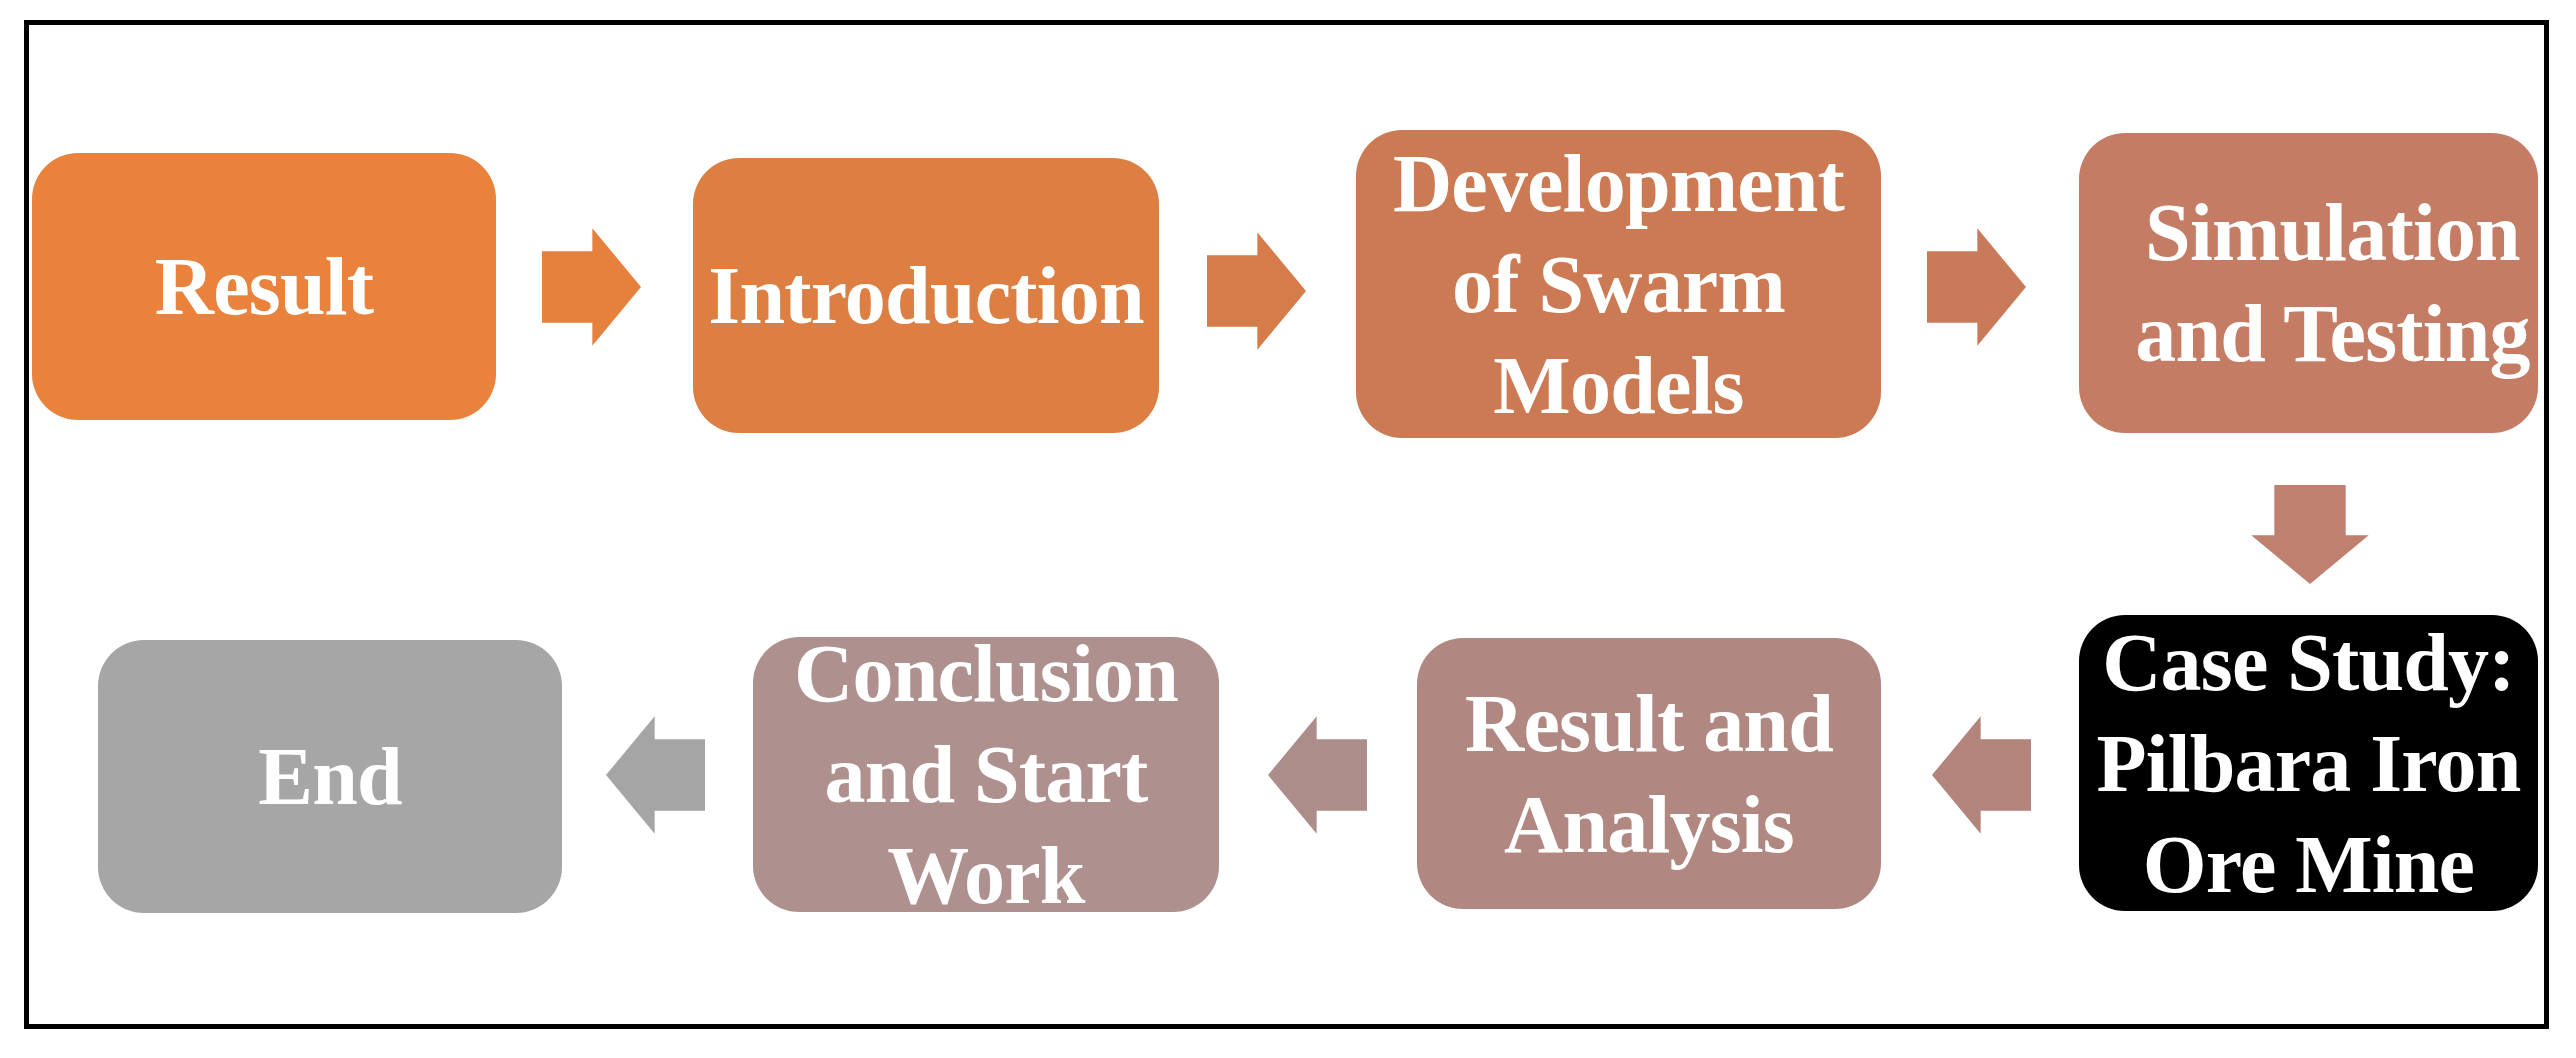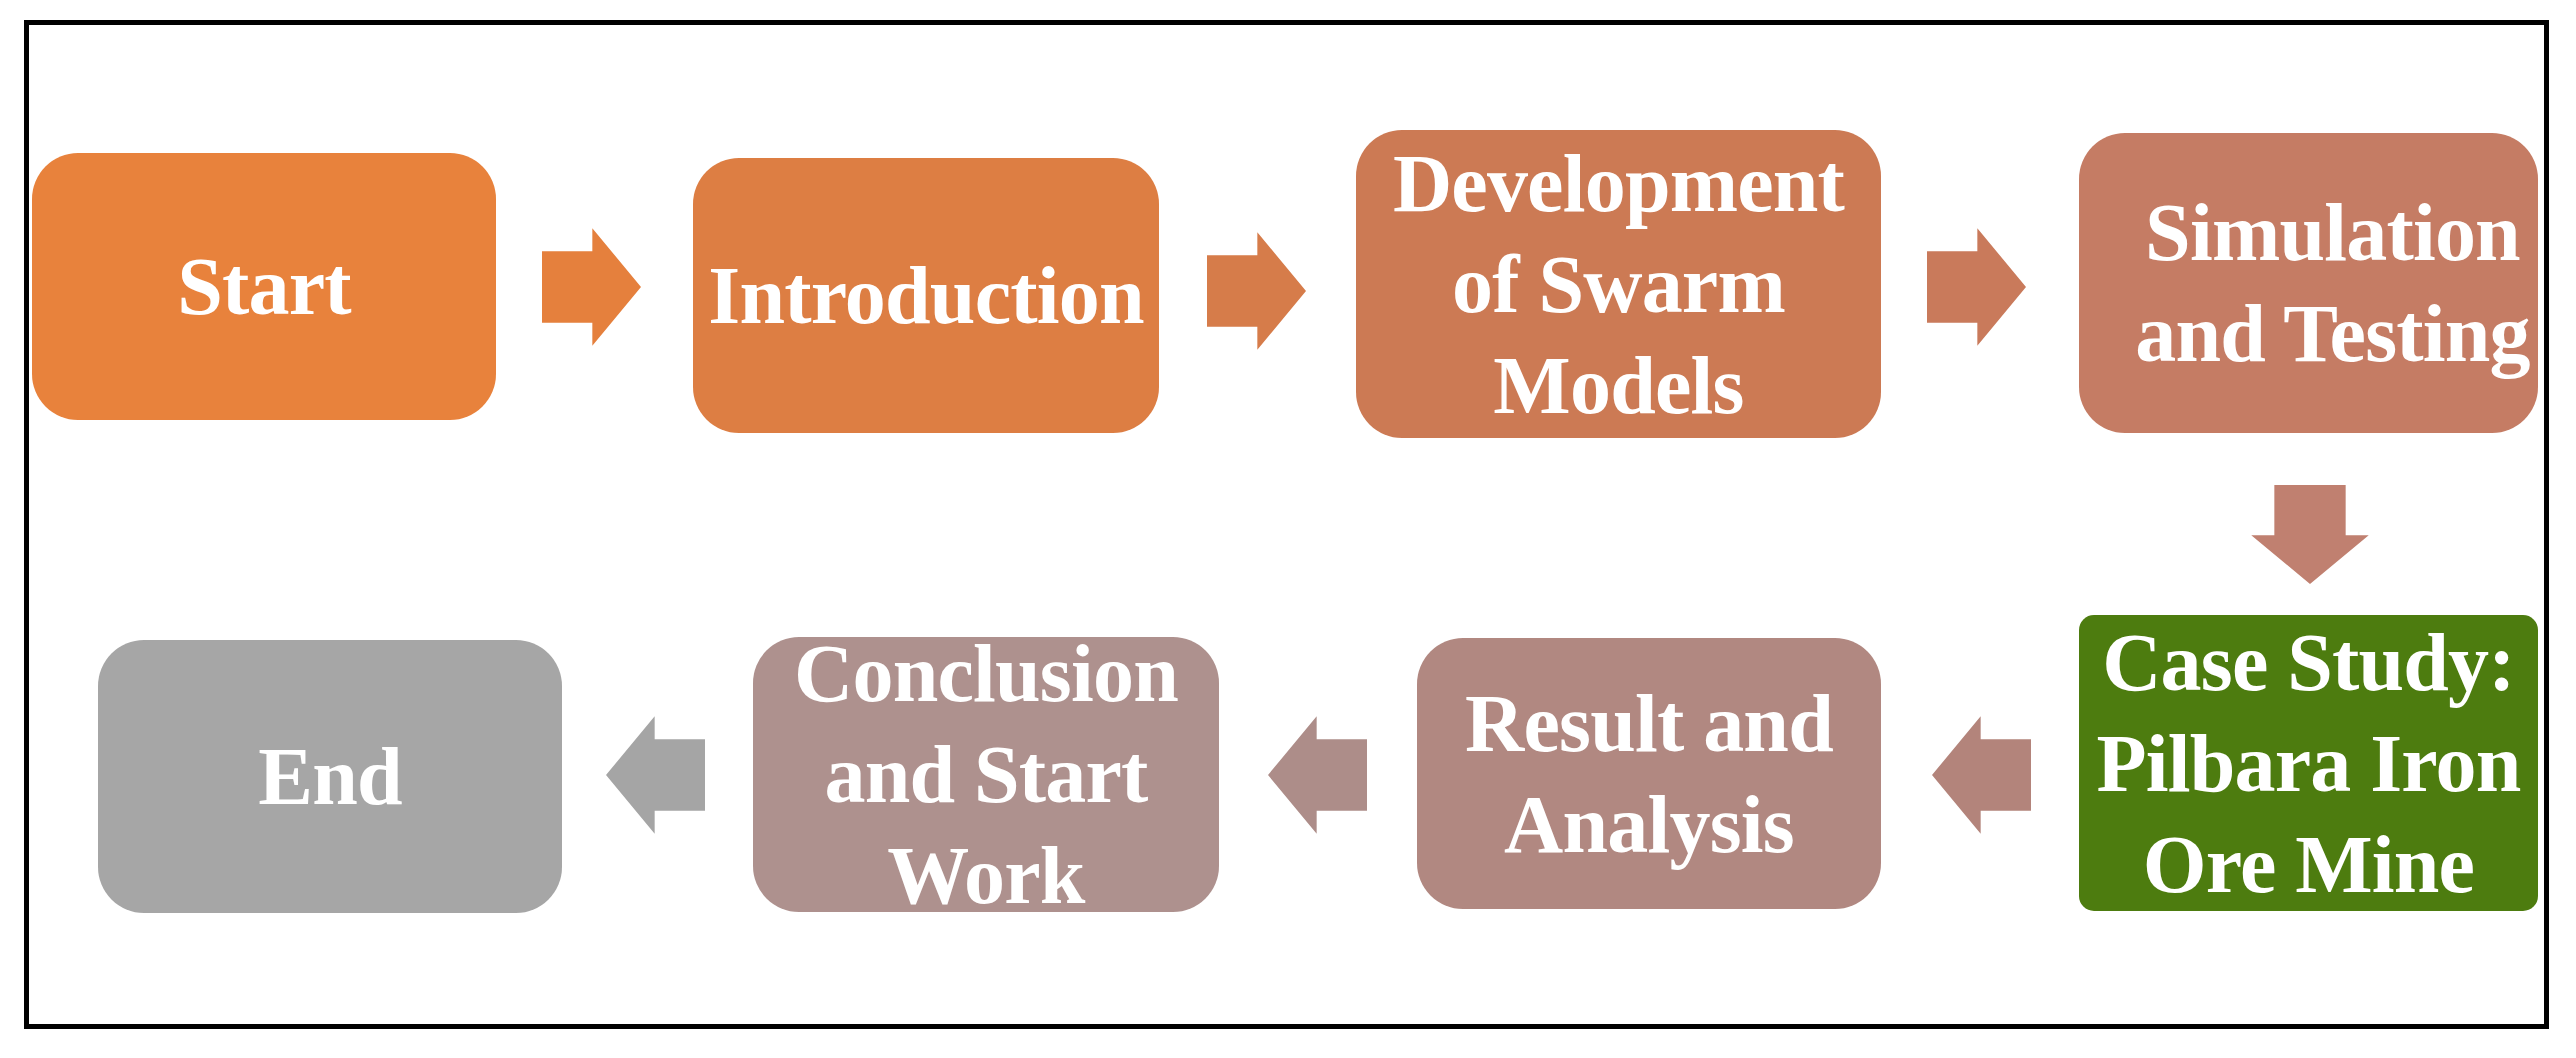--- a/index.html
+++ b/index.html
@@ -65,21 +65,21 @@
   .a-6 { left: 606px;  top: 716px; }
 </style>
 </head>
 <body>
 
 <div class="canvas">
 
   <div class="frame"></div>
 
   <div class="node n-start" style="background-color: rgb(232, 130, 60);">
-    <span class="label">Start</span>
+    <span class="label">Result</span>
   </div>
 
   <svg class="arrow a-0" width="99" height="118" viewBox="0 0 118 140">
     <polygon points="0,27.5 60,27.5 60,0 118,70 60,140 60,112.5 0,112.5" style="fill: rgb(229, 128, 61);"></polygon>
   </svg>
 
   <div class="node n-introduction" style="background-color: rgb(221, 126, 67);">
     <span class="label">Introduction</span>
   </div>
 
@@ -99,21 +99,21 @@
 
   <div class="node n-simulation" style="background-color: rgb(197, 124, 100); padding-left: 48px;">
     <span class="label">Simulation
 and Testing</span>
   </div>
 
   <svg class="arrow a-3" width="118" height="99" viewBox="0 0 140 118">
     <polygon points="27.5,0 27.5,60 0,60 70,118 140,60 112.5,60 112.5,0" style="fill: rgb(192, 128, 112);"></polygon>
   </svg>
 
-  <div class="node n-case-study" style="background-color: #4d7c0f; border-radius: 15px;">
+  <div class="node n-case-study" style="background-color: #000000;">
     <span class="label">Case Study:
 Pilbara Iron
 Ore Mine</span>
   </div>
 
   <svg class="arrow a-4" width="99" height="118" viewBox="0 0 118 140">
     <polygon points="118,27.5 58,27.5 58,0 0,70 58,140 58,112.5 118,112.5" style="fill: rgb(179, 132, 123);"></polygon>
   </svg>
 
   <div class="node n-result" style="background-color: rgb(177, 136, 129);">

